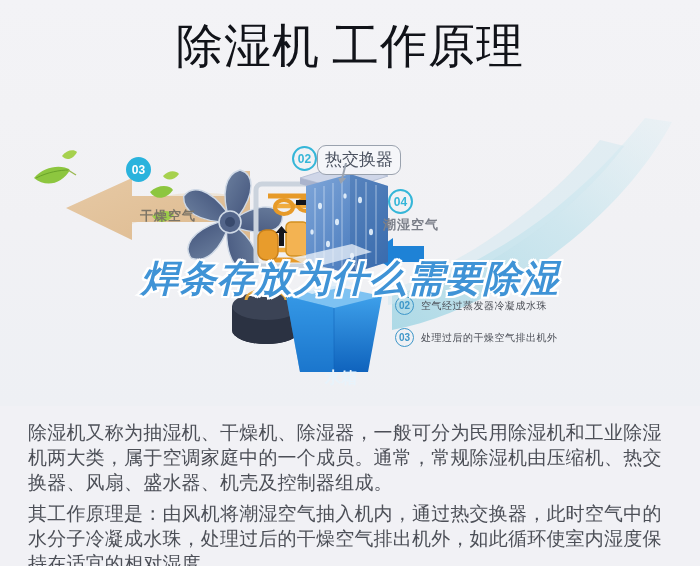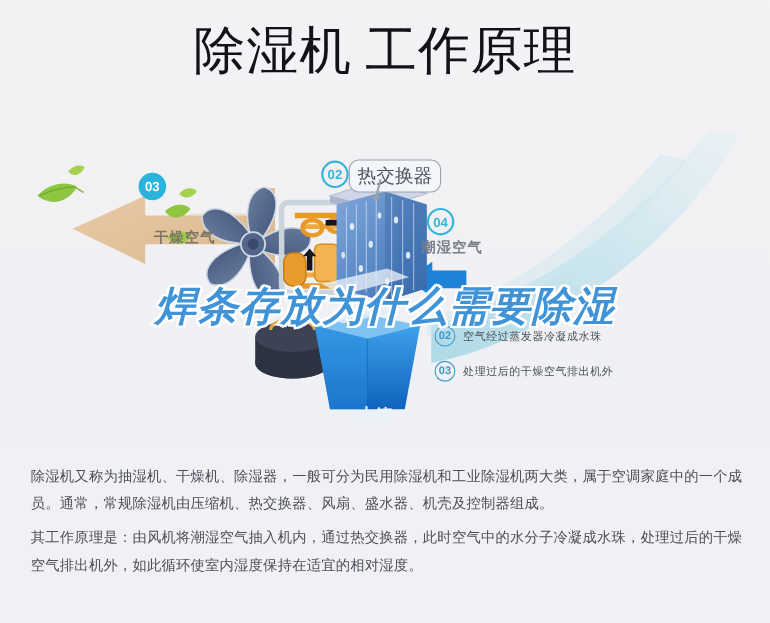--- a/index.html
+++ b/index.html
@@ -141,21 +141,21 @@
       -2px 0 #fff, 2px 0 #fff, 0 -2px #fff, 0 2px #fff,
       -2px -2px #fff, 2px -2px #fff, -2px 2px #fff, 2px 2px #fff;
   }
   #overlay-title .ol-line { display: block; }
 
   
   #body-copy {
     position: absolute; left: 28px; top: 420px; width: 648px;
   }
   .para {
-    font-size: 13px;
+    font-size: 19px;
     line-height: 25px;
     color: #4c4f57;
     letter-spacing: .2px;
     margin: 0 0 6px 0;
   }
 </style>
 </head>
 <body>
 
 <div id="page">

